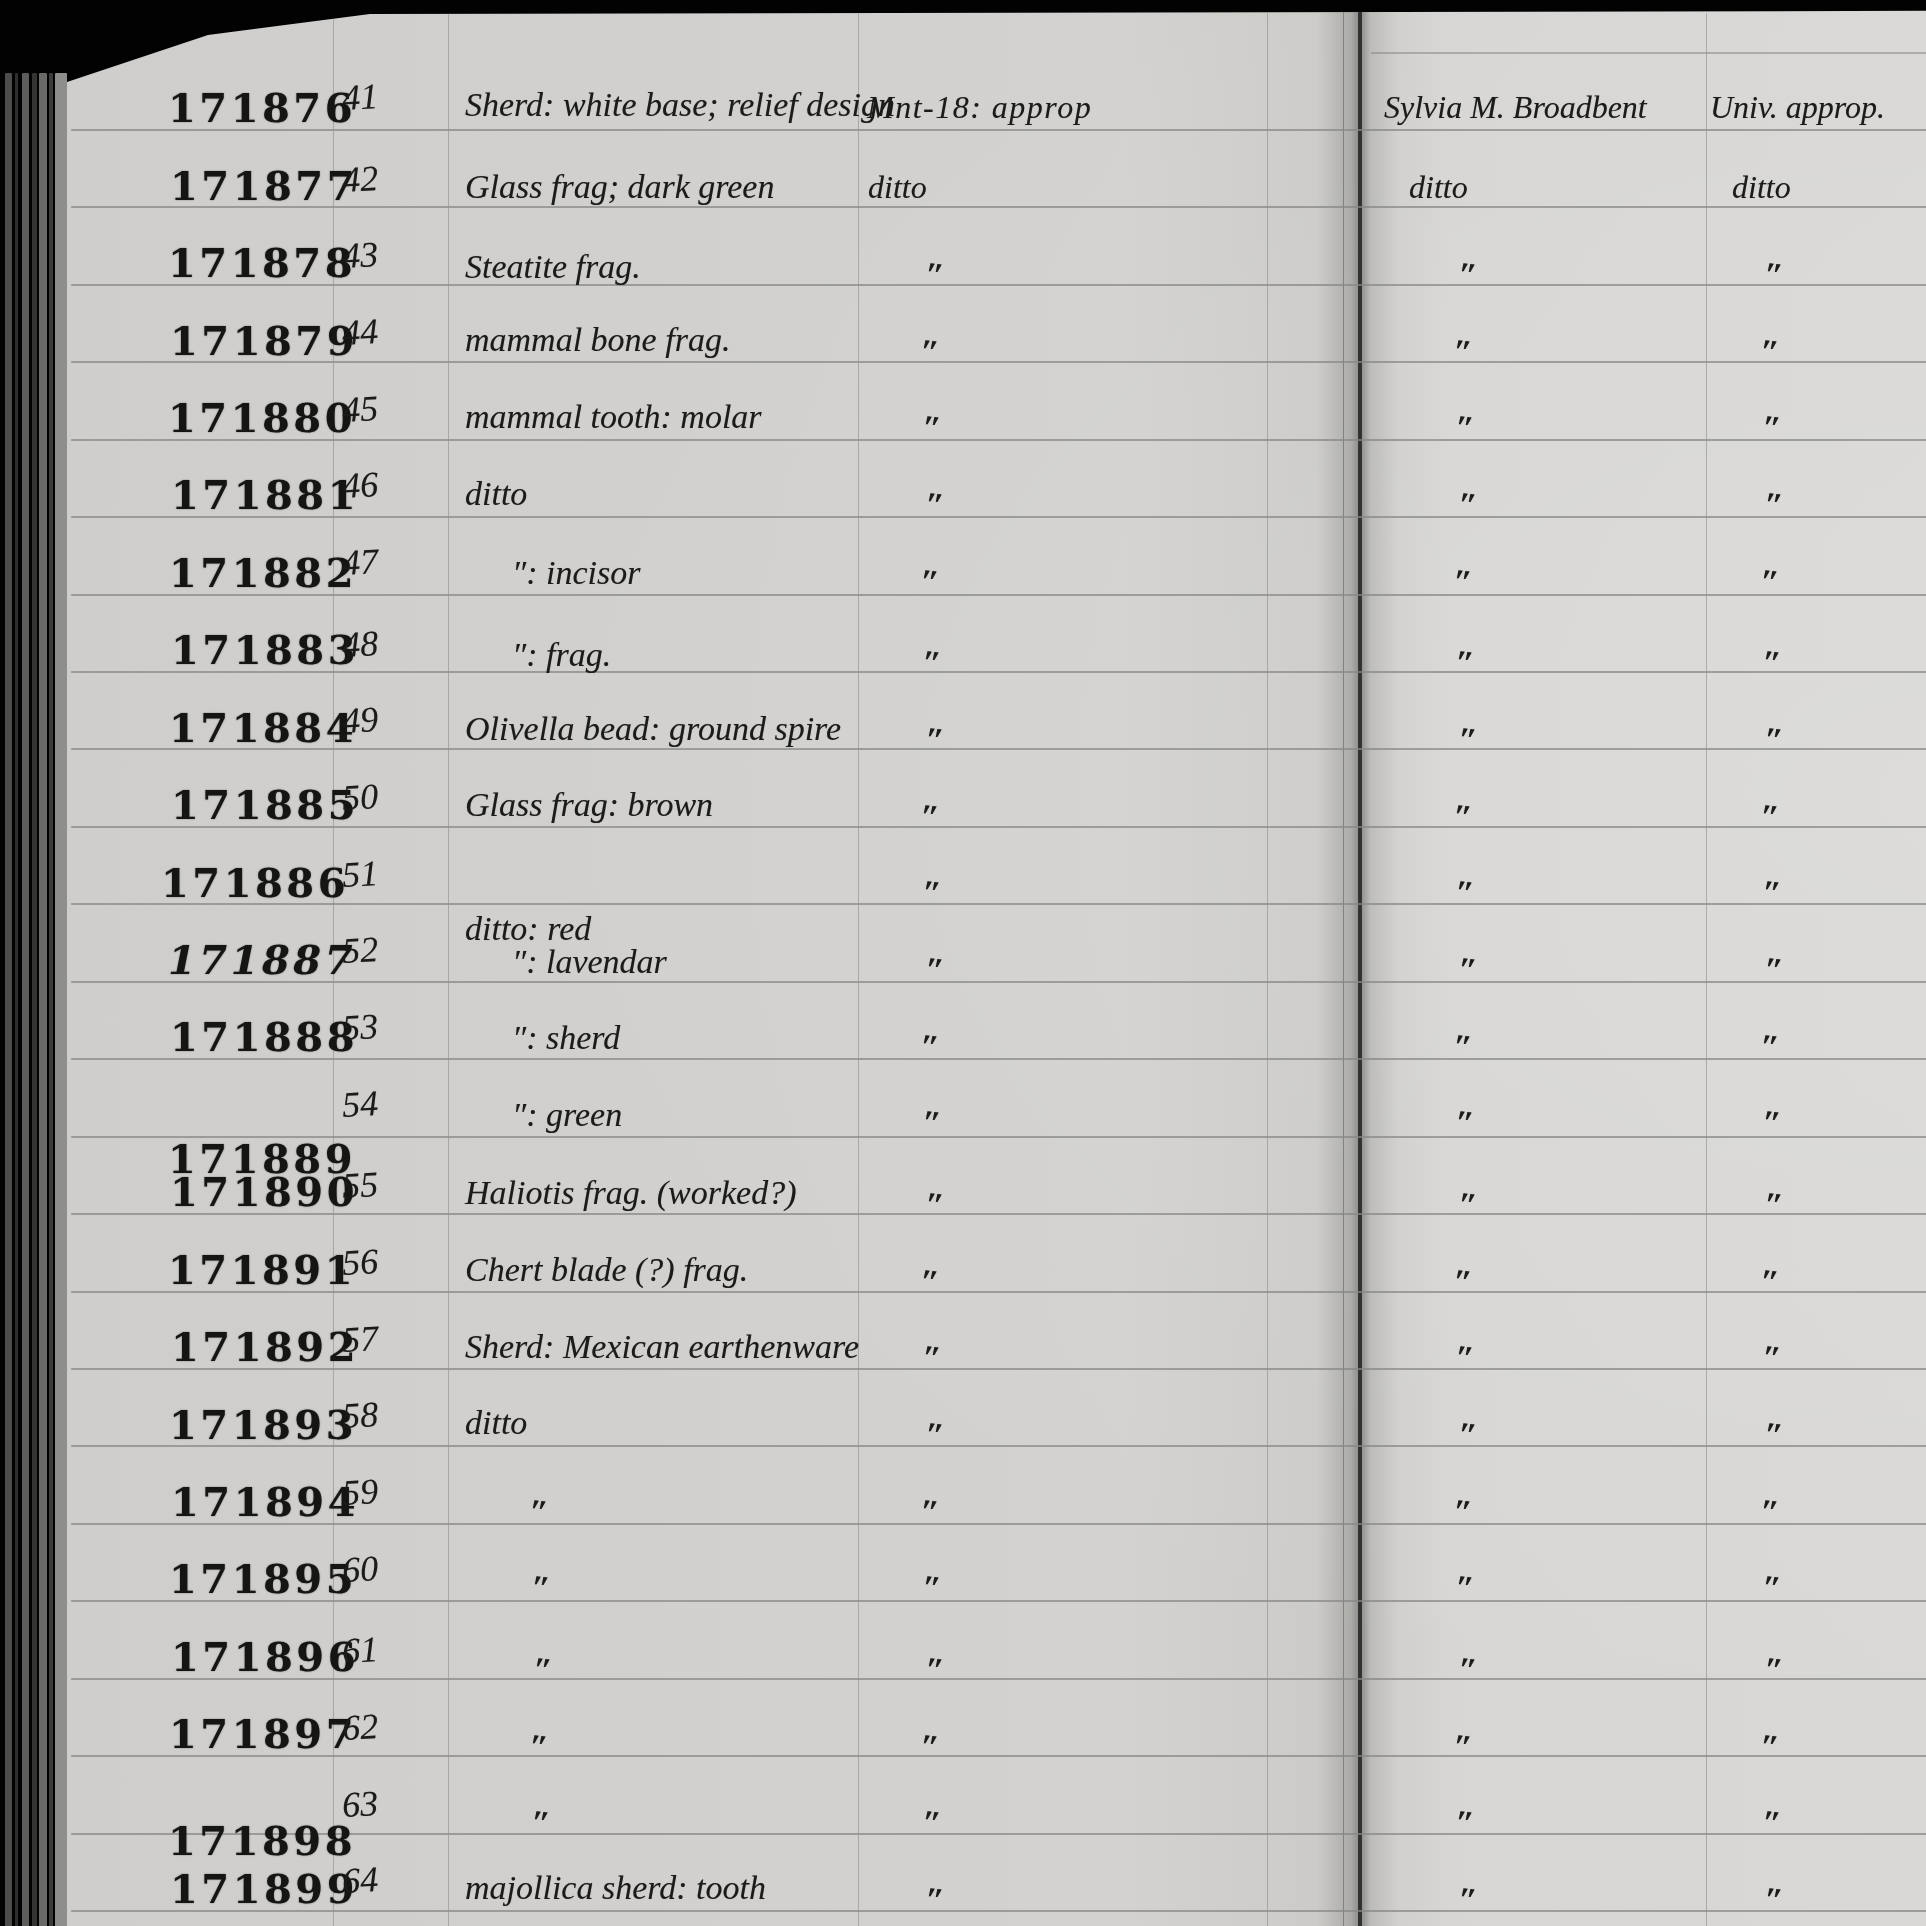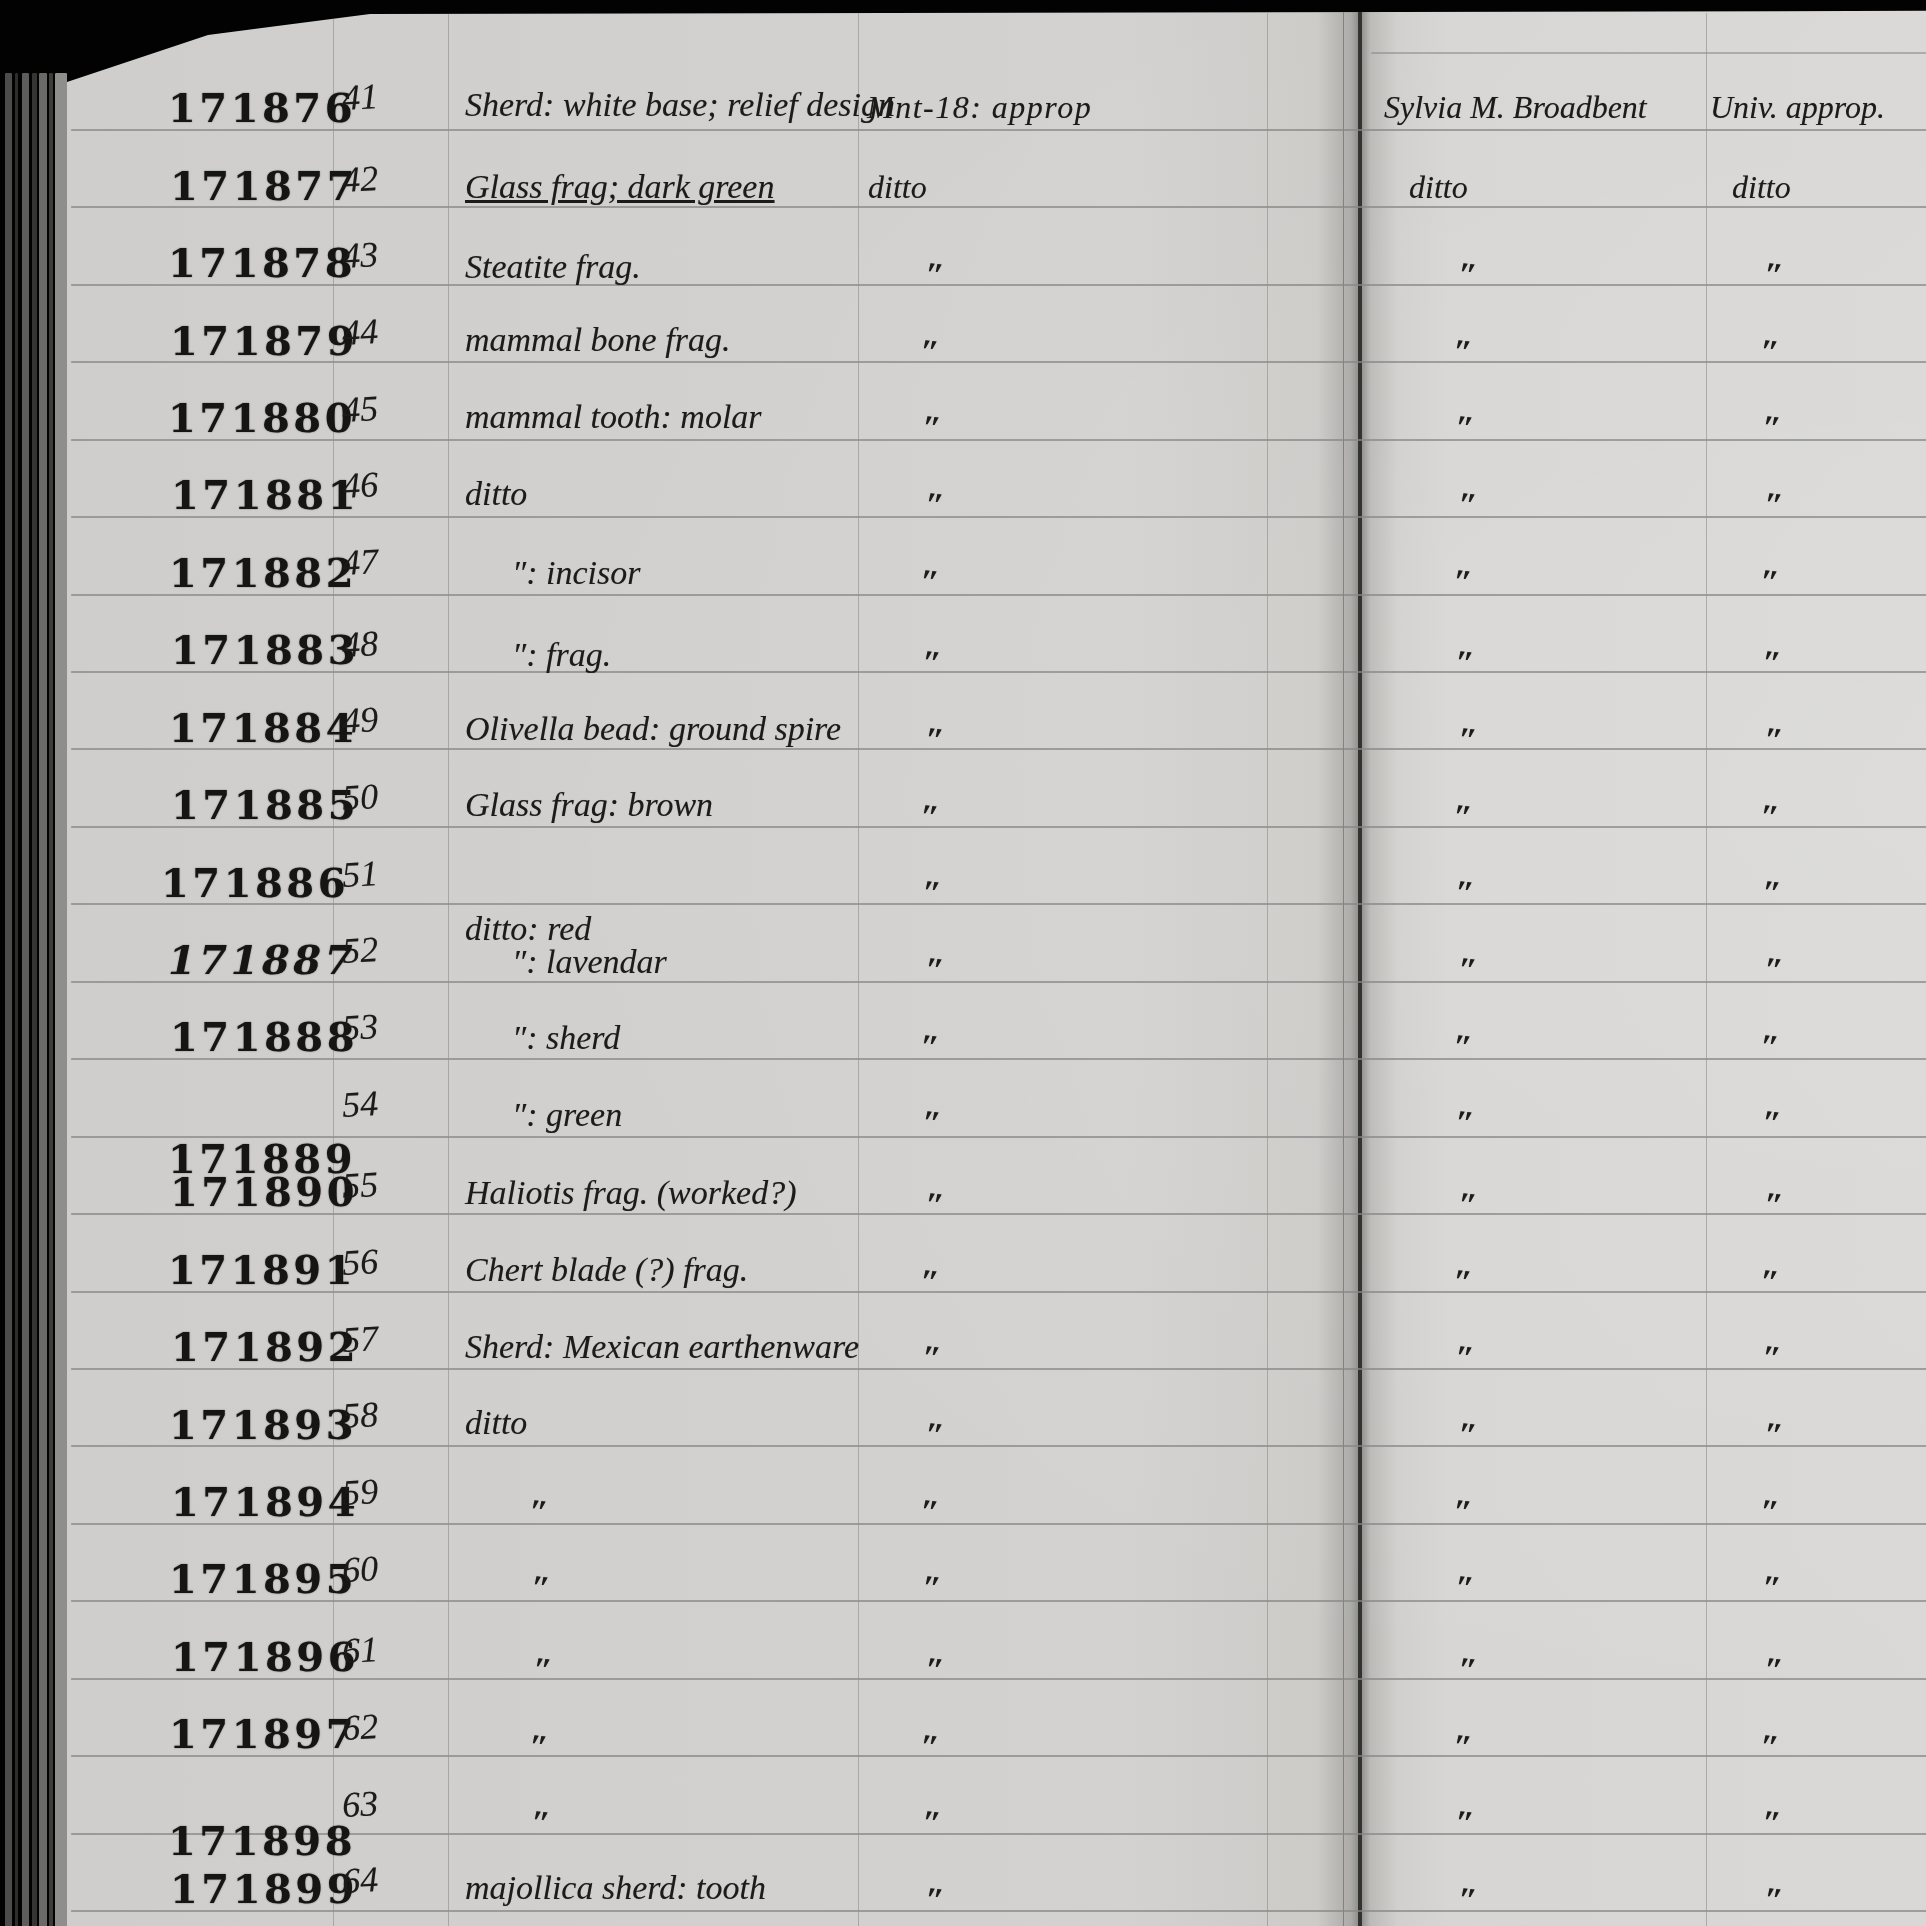--- a/index.html
+++ b/index.html
@@ -85,21 +85,21 @@
           <div class="stamp" style="left: 168px; top: 88px;">171876</div>
           <div class="hand item" style="left: 342px; top: 79px;">41</div>
           <div class="hand desc" style="left: 465px; top: 88px;">Sherd: white base; relief design</div>
           <div class="hand cell" style="left: 867px; top: 91px; letter-spacing: 1.5px;">Mnt-18: approp</div>
           <div class="hand cell" style="left: 1384px; top: 91px;">Sylvia M. Broadbent</div>
           <div class="hand cell" style="left: 1710px; top: 91px;">Univ. approp.</div>
         </div>
         <div>
           <div class="stamp" style="left: 170px; top: 166px;">171877</div>
           <div class="hand item" style="left: 342px; top: 161px;">42</div>
-          <div class="hand desc" style="left: 465px; top: 170px; text-decoration: underline;">Glass frag; dark green</div>
+          <div class="hand desc" style="left: 465px; top: 170px;">Glass frag; dark green</div>
           <div class="hand cell" style="left: 868px; top: 171px;">ditto</div>
           <div class="hand cell" style="left: 1409px; top: 171px;">ditto</div>
           <div class="hand cell" style="left: 1732px; top: 171px;">ditto</div>
         </div>
         <div>
           <div class="stamp" style="left: 168px; top: 243px;">171878</div>
           <div class="hand item" style="left: 342px; top: 237px;">43</div>
           <div class="hand desc" style="left: 465px; top: 250px;">Steatite frag.</div>
           <div class="hand mark" style="left: 925px; top: 258px;">″</div>
           <div class="hand mark" style="left: 1458px; top: 258px;">″</div>

